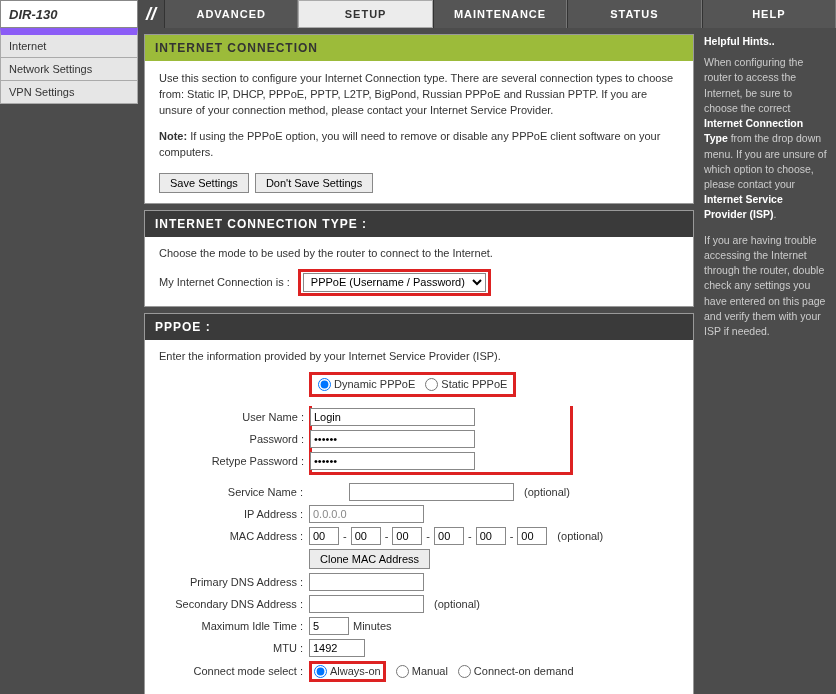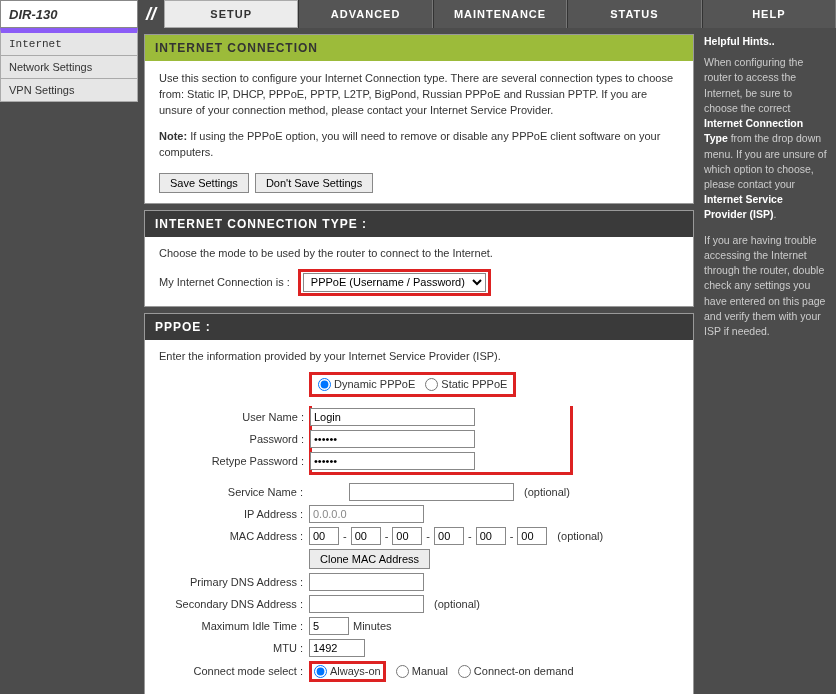--- a/index.html
+++ b/index.html
@@ -9,21 +9,21 @@
   .logo-box { width: 138px; background: #fff; border: 1px solid #888; display: flex; align-items: center; padding: 0 8px; font-weight: bold; font-style: italic; font-size: 13px; color: #333; }
   .slash { width: 26px; display: flex; align-items: center; justify-content: center; font-size: 18px; color: #fff; font-style: italic; font-weight: bold; }
   .top-tabs { display: flex; flex: 1; }
   .top-tab { flex: 1; display: flex; align-items: center; justify-content: center; font-weight: bold; font-size: 11px; letter-spacing: 1px; color: #fff; background: #555; border-left: 1px solid #333; border-right: 1px solid #777; cursor: pointer; }
   .top-tab.active { background: #ececec; color: #333; border: 1px solid #aaa; }
   
   .page { display: flex; }
   
   .leftnav { width: 138px; background: #4c4c4c; }
   .leftnav-item { background: #e6e6e6; border: 1px solid #aaa; border-top: none; padding: 5px 8px; cursor: pointer; color: #333; }
-  .leftnav-item:first-child { border-top: 5px solid #8b5cf6; font-family: Liberation Mono, monospace; }
+  .leftnav-item:first-child { border-top: 7px solid #8b5cf6; }
   
   .main { flex: 1; padding: 6px 4px 10px 6px; background: #4c4c4c; color: #333; width: 560px; }
   .panel { background: #fff; border: 1px solid #999; margin-bottom: 6px; }
   .panel-title { background: #9cbb3a; color: #333; font-weight: bold; letter-spacing: 1px; padding: 6px 10px; font-size: 12px; }
   .panel-title.dark { background: #3a3a3a; color: #fff; }
   .panel-body { padding: 10px 14px; }
   .intro-text { margin-bottom: 10px; line-height: 1.45; }
   .note-text { margin-bottom: 12px; line-height: 1.45; }
   .btn-row { display: flex; gap: 6px; }
   .btn { background: #ececec; border: 1px solid #888; padding: 3px 10px; font-size: 11px; cursor: pointer; }
@@ -48,22 +48,22 @@
   .right p { margin-bottom: 10px; }
   .right b { color: #fff; }
 </style>
 </head>
 <body>
 
 <div class="topbar">
   <div class="logo-box">DIR-130</div>
   <div class="slash">//</div>
   <div class="top-tabs">
+    <div class="top-tab">ADVANCED</div>
     <div class="top-tab active">SETUP</div>
-    <div class="top-tab">ADVANCED</div>
     <div class="top-tab">MAINTENANCE</div>
     <div class="top-tab">STATUS</div>
     <div class="top-tab">HELP</div>
   </div>
 </div>
 
 <div class="page">
   <div class="leftnav">
     <div class="leftnav-item">Internet</div>
     <div class="leftnav-item">Network Settings</div>

